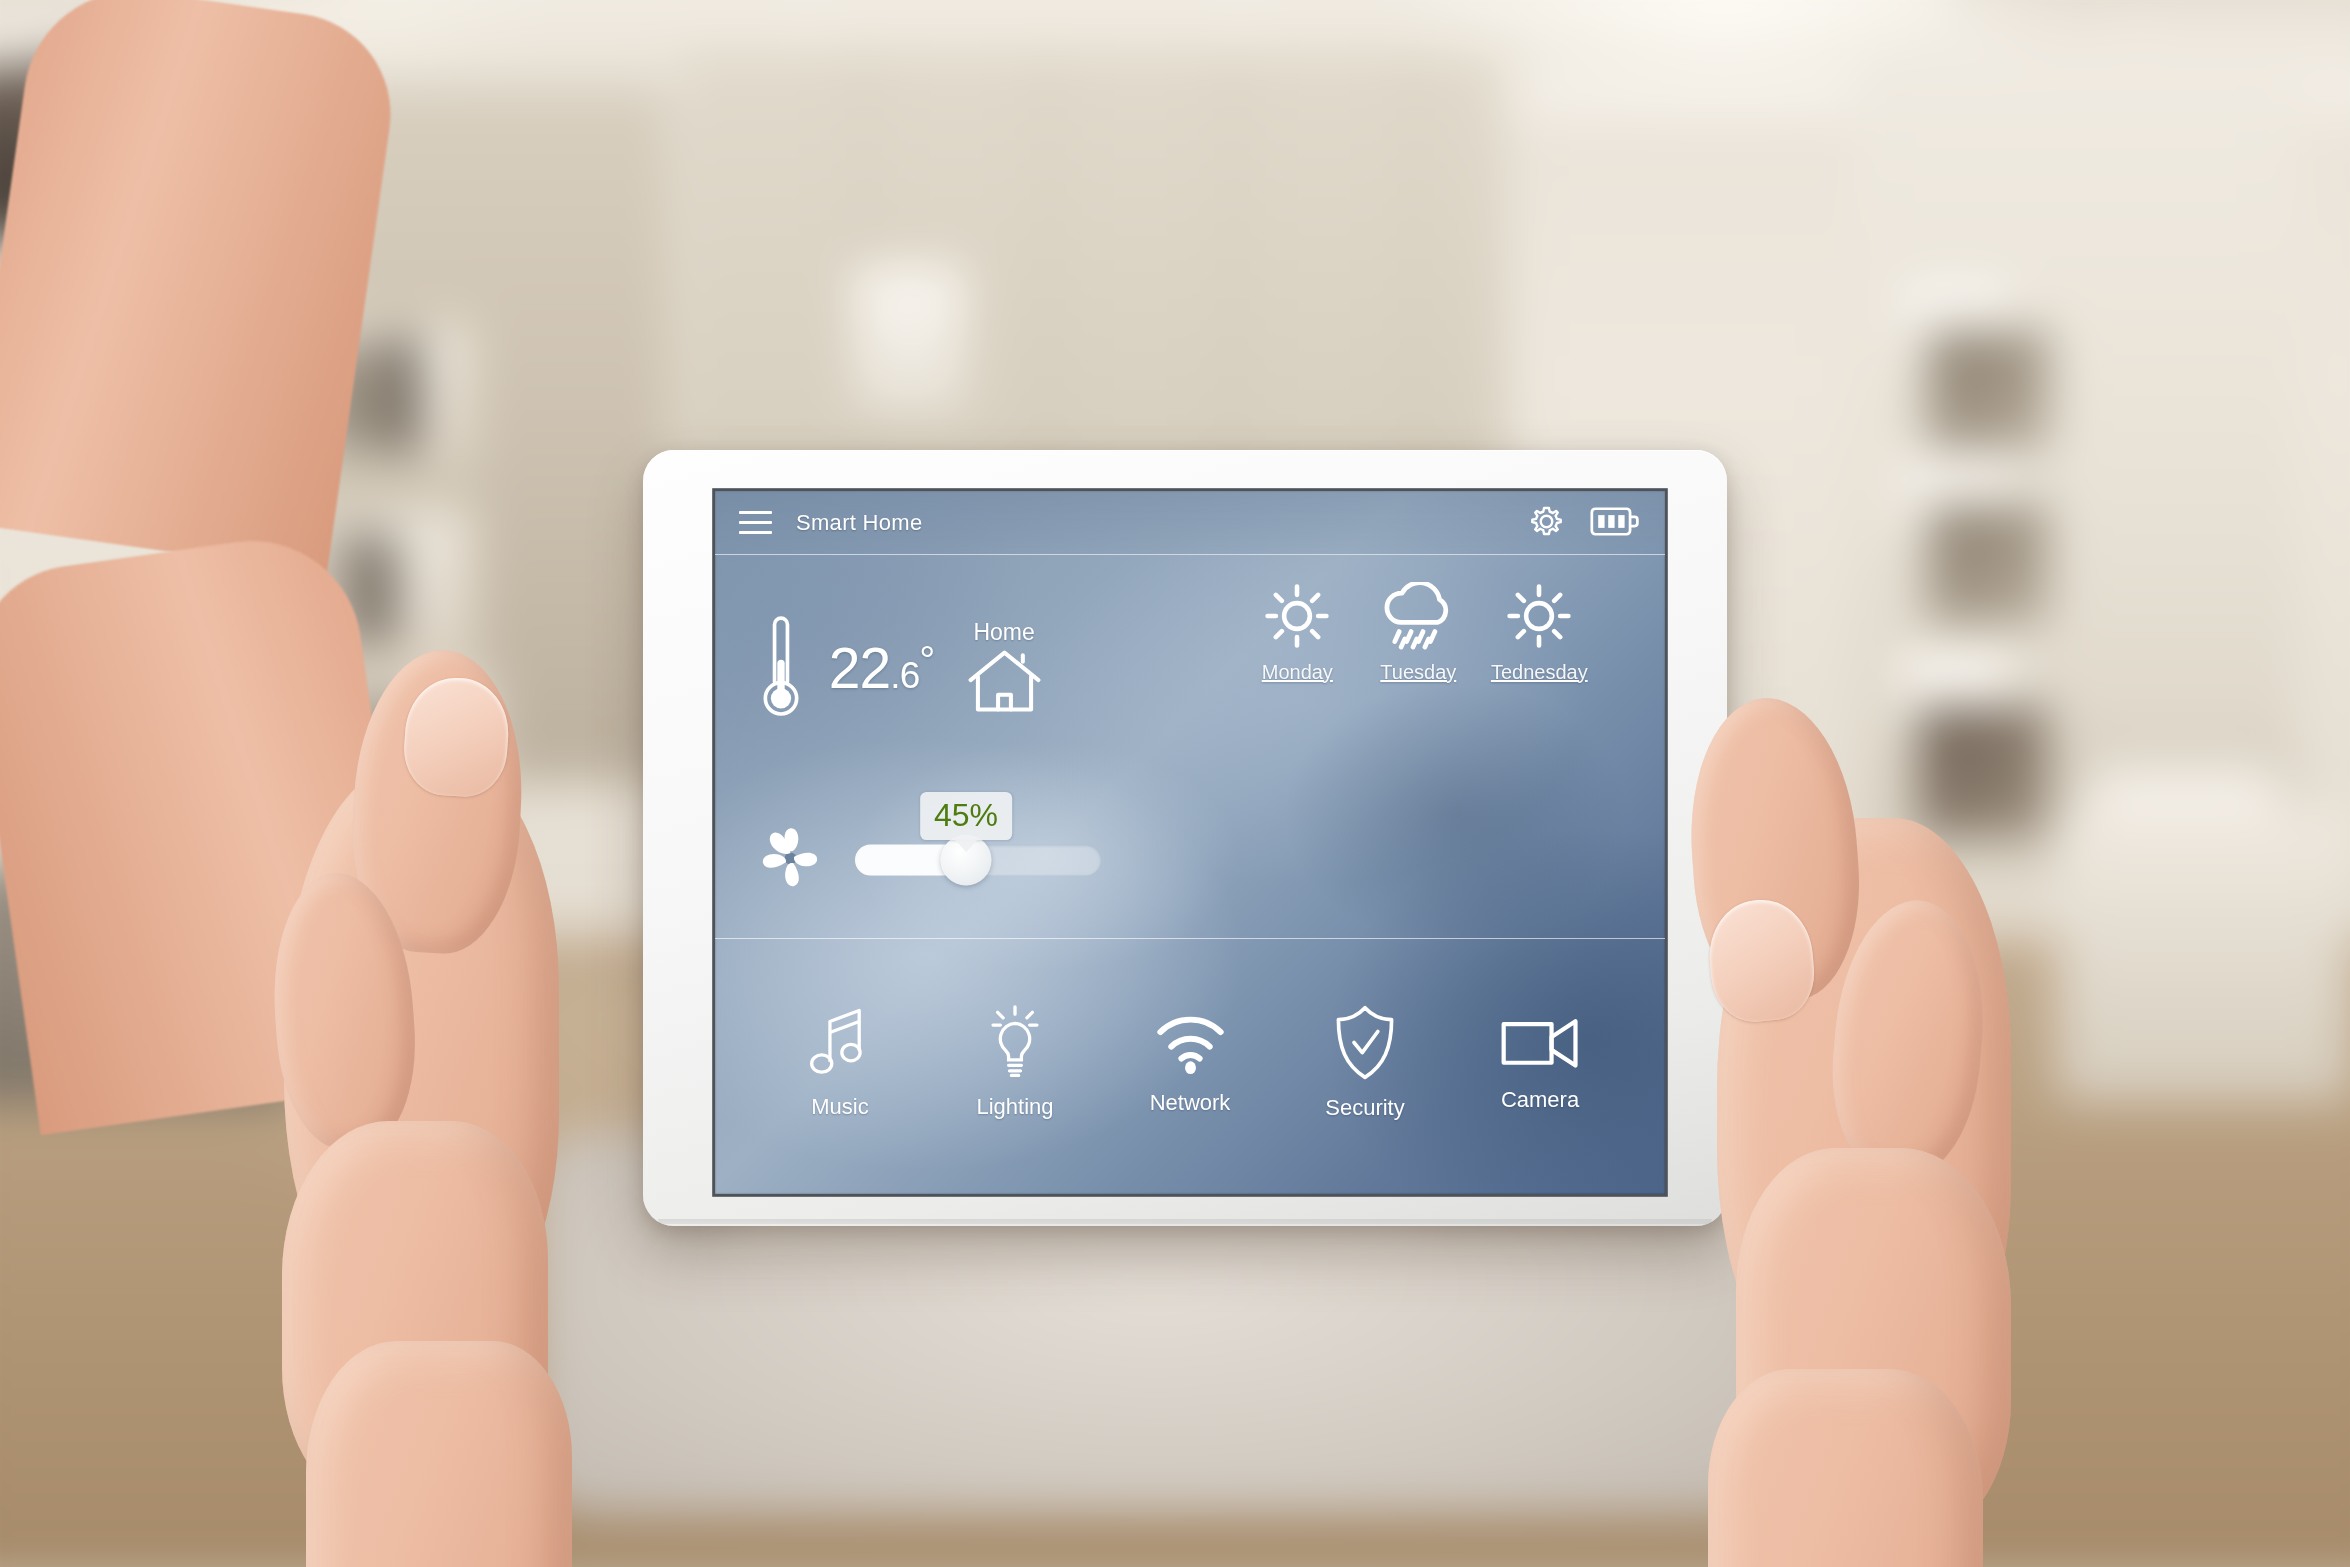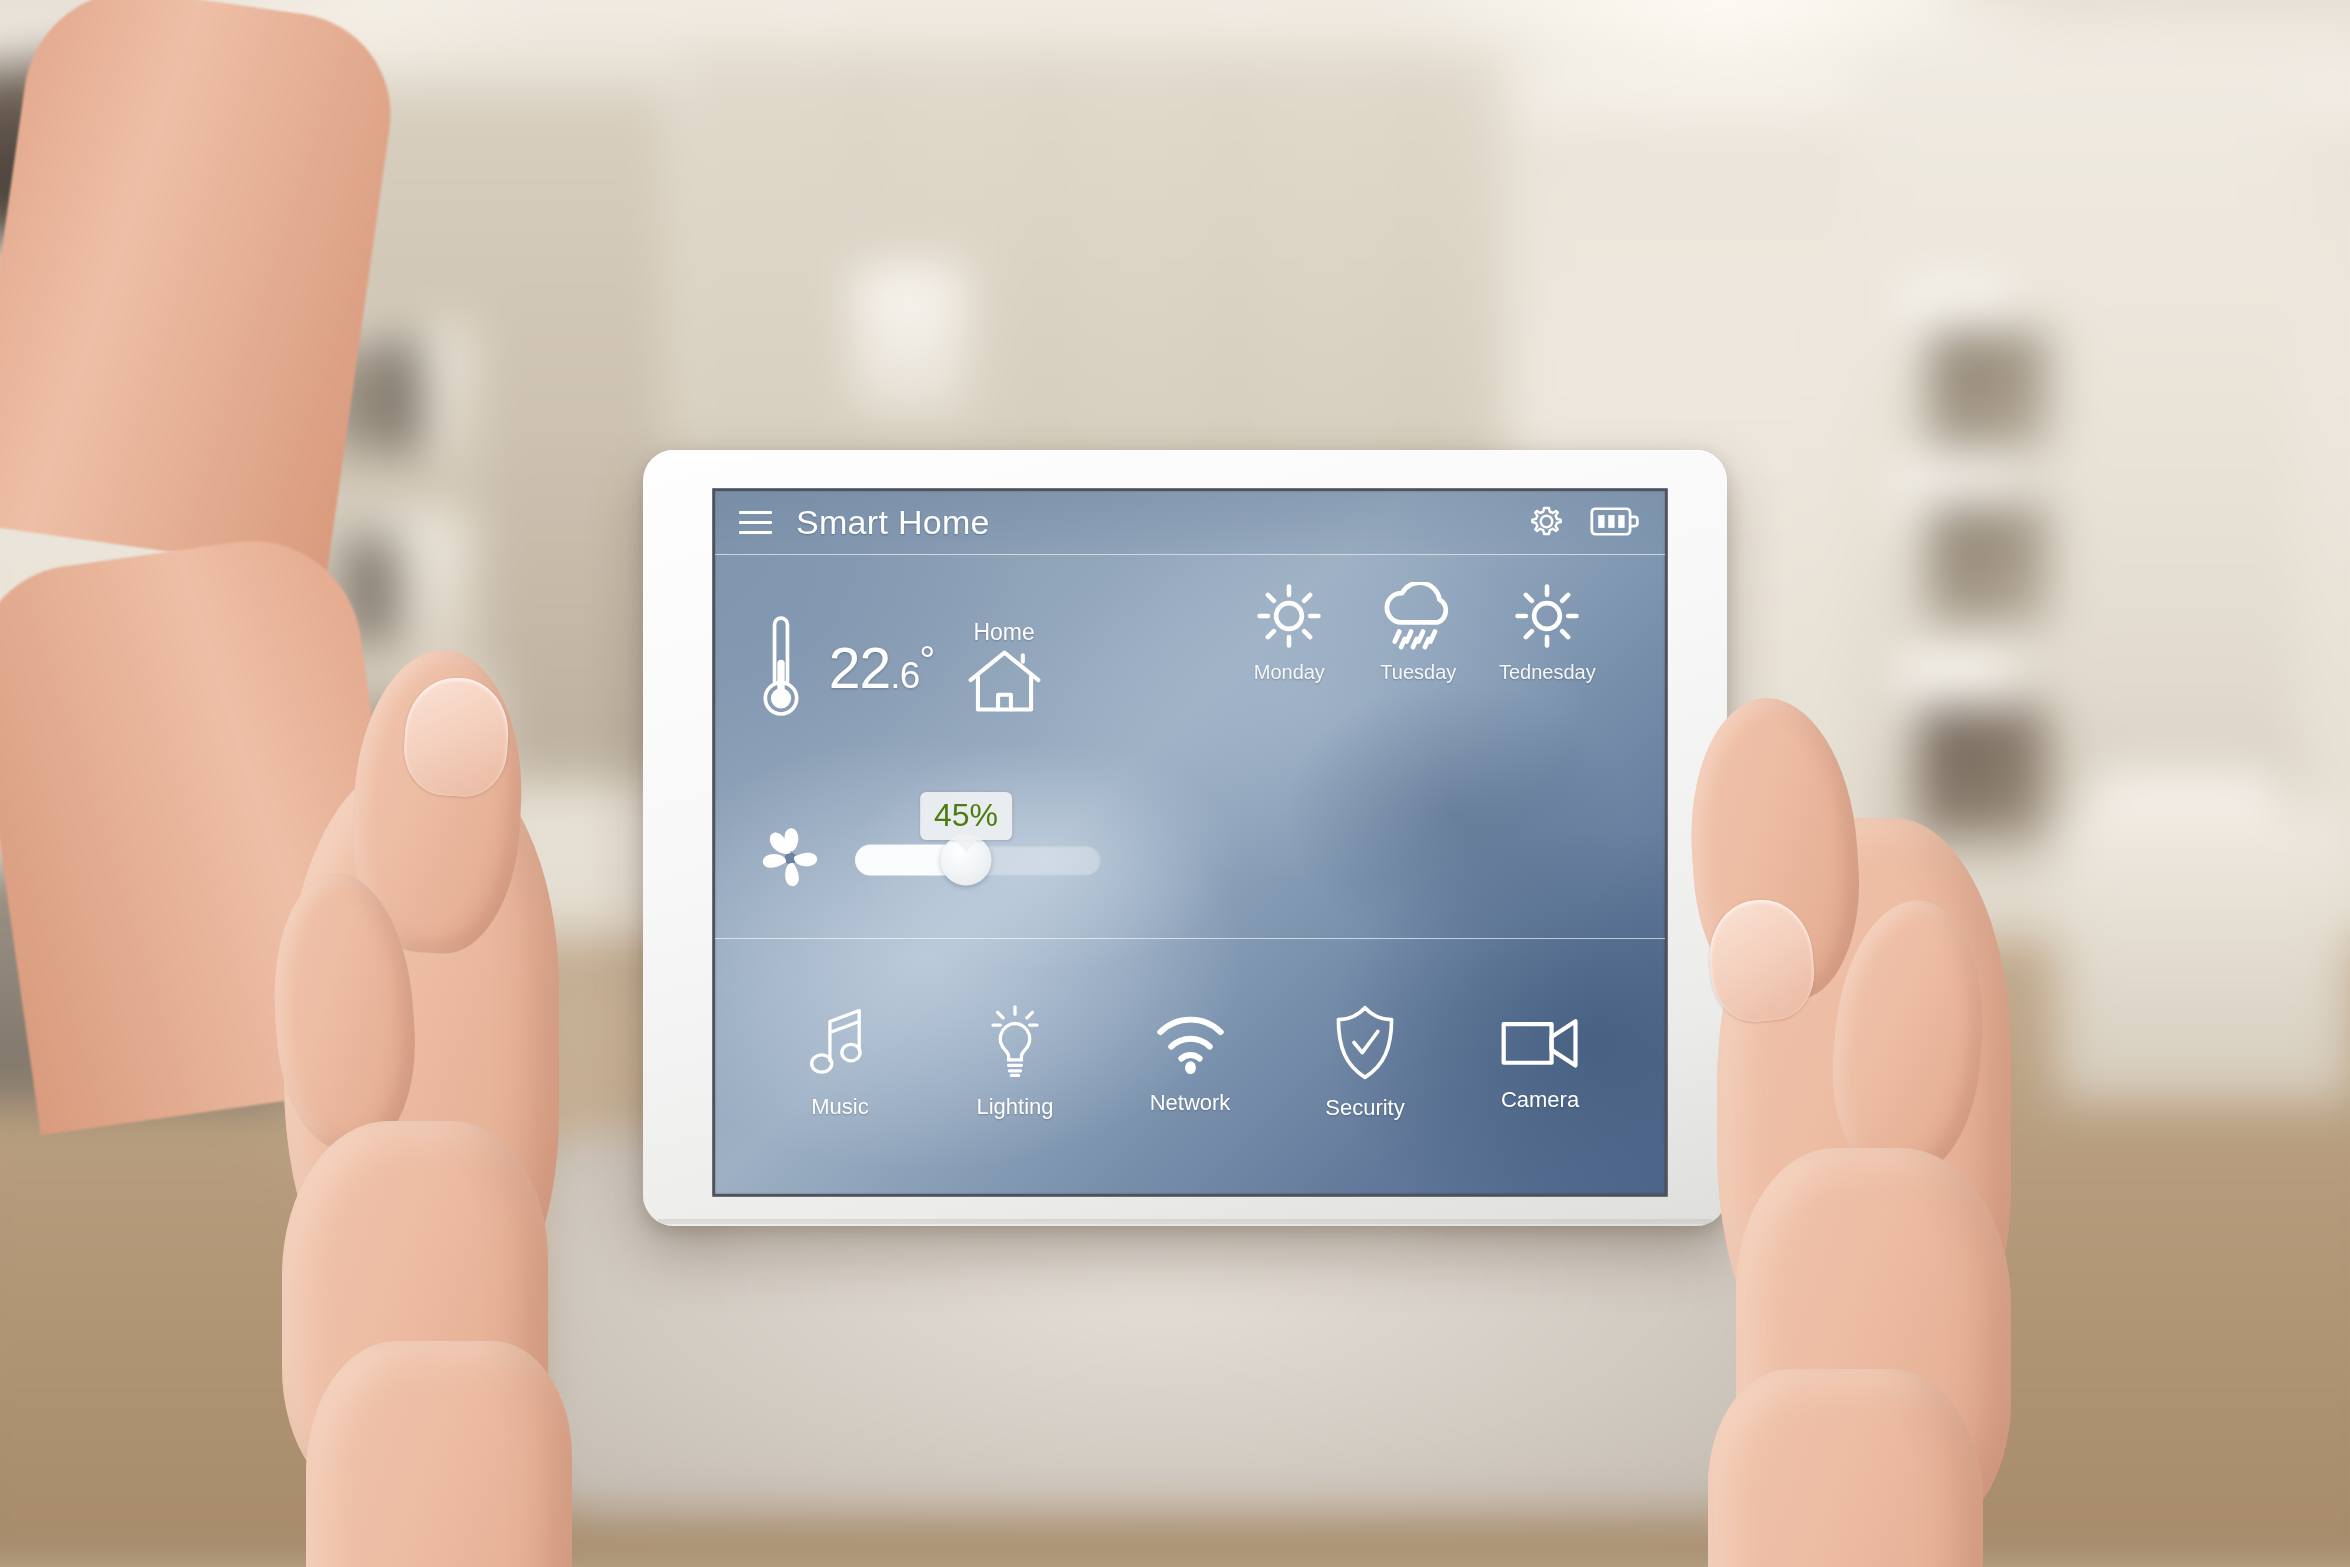--- a/index.html
+++ b/index.html
@@ -265,21 +265,21 @@
     display:flex; align-items:center;
     padding:0 24px;
     background:linear-gradient(180deg, rgba(110,132,158,.40), rgba(120,142,166,.18));
     border-bottom:1.4px solid rgba(255,255,255,.62);
     z-index:3;
   }
   #hamburger{ width:33px; display:flex; flex-direction:column; gap:6.4px; cursor:pointer; }
   #hamburger i{ display:block; height:3.7px; background:#fff; border-radius:0.9px; }
   #app-title{
     margin-left:24px;
-    font-size:34px; font-weight:400; letter-spacing:0.3px;
+    font-size:22px; font-weight:400; letter-spacing:0.3px;
     text-shadow:0 0.9px 1.8px rgba(30,48,70,.35);
   }
   #topbar-right{ margin-left:auto; display:flex; align-items:center; gap:24px; }
   .ticon{ display:block; }
 
   
   #main{
     position:relative; z-index:2;
     height:calc(100% - 64px);
     display:flex; flex-direction:column;
@@ -367,21 +367,21 @@
   }
   #weather-cond{
     font-size:25px; font-weight:400; letter-spacing:0.6px;
     text-shadow:0 0.9px 1.8px rgba(30,48,70,.3);
   }
 
   
   #forecast{
     flex:0 0 156px;
     display:flex; align-items:center; justify-content:center;
-    gap:13px; padding-right:18.4px;
+    gap:5px; padding-right:18.4px;text-decoration:underline;
   }
   .fc-day{
     display:flex; flex-direction:column; align-items:center; gap:7.3px;
     width:116px; cursor:pointer;
   }
   .fc-name{
     font-size:20px; font-weight:300;
     color:rgba(255,255,255,.93);
     text-shadow:0 0.9px 1.8px rgba(30,48,70,.3);
   }

